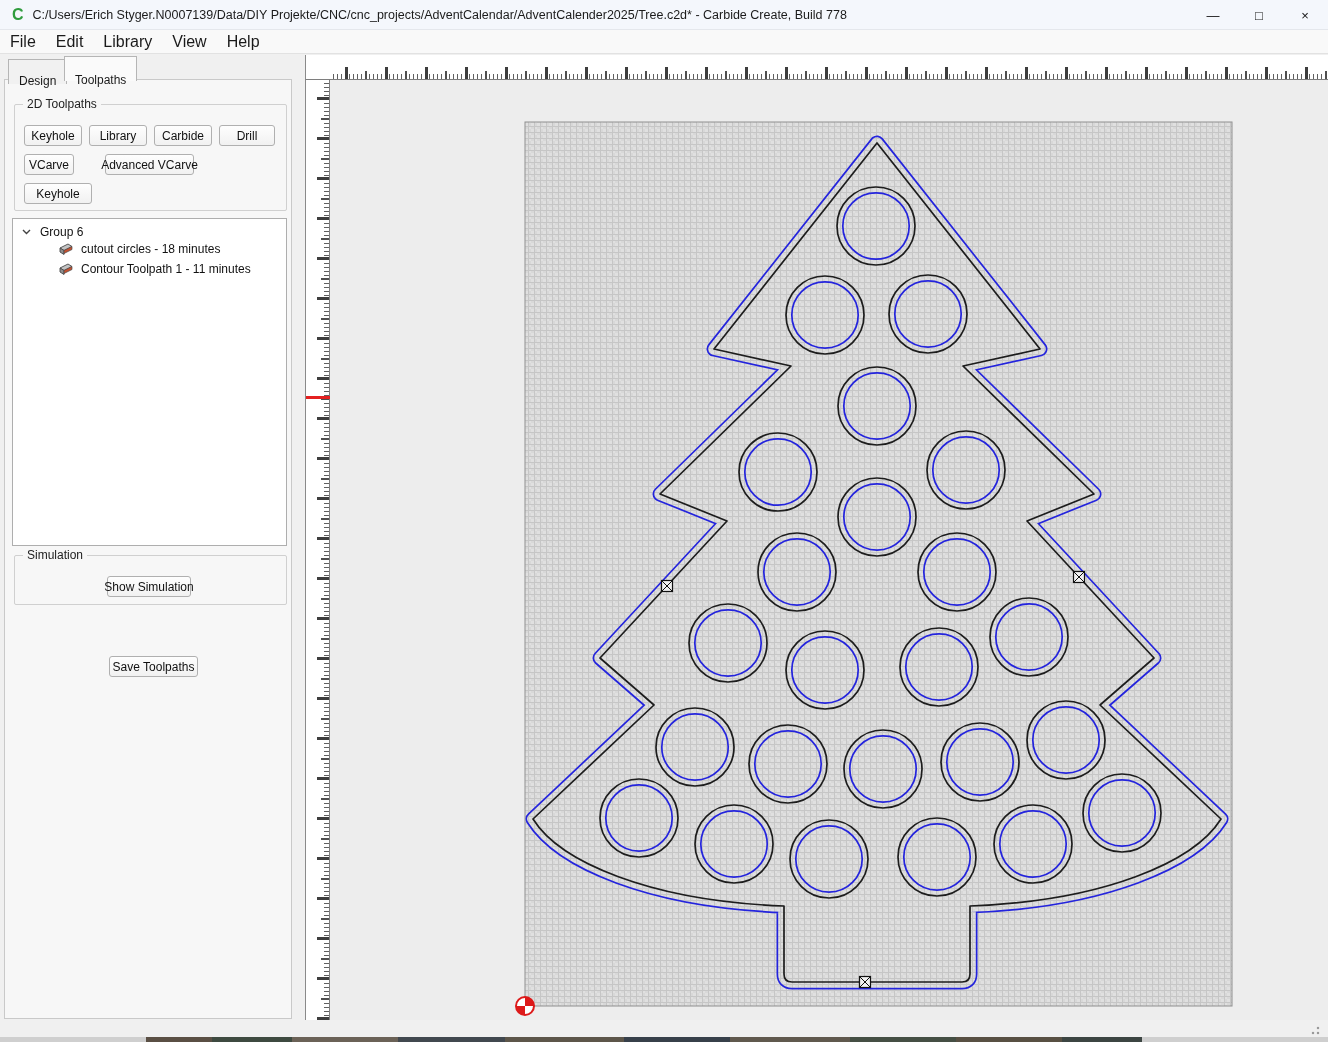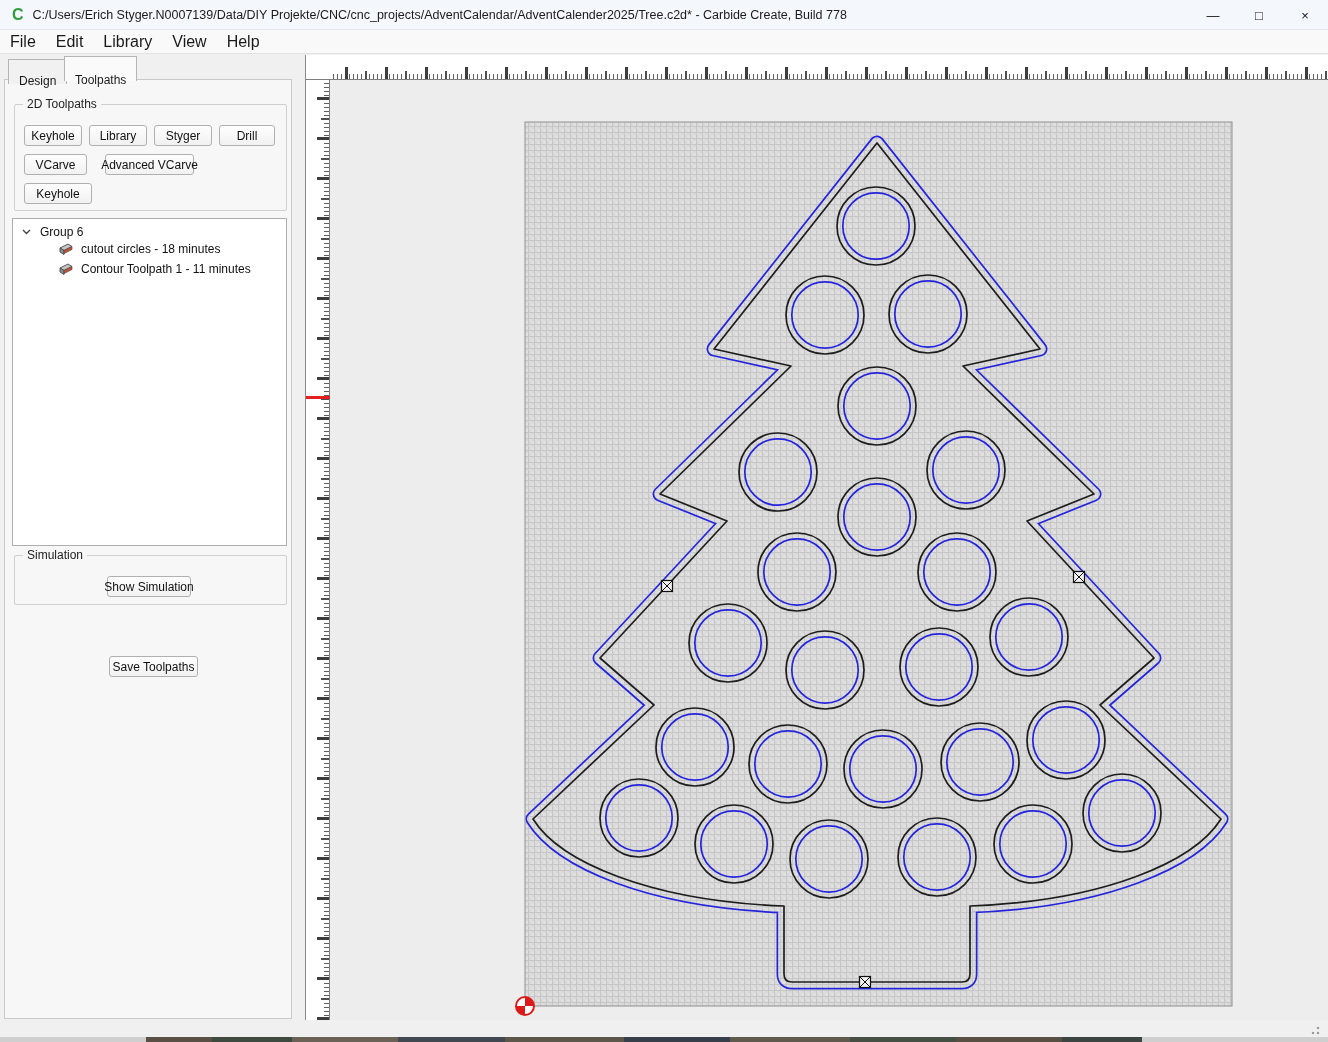--- a/index.html
+++ b/index.html
@@ -101,23 +101,23 @@
 <div class="tab" id="tab-design" style="left:8px;">Design</div>
 <div class="tab active" id="tab-toolpaths" style="left:64px;">Toolpaths</div>
 <div class="abs" id="tab-page"></div>
 
 <div class="groupbox" id="gb-2d" style="left:14px;top:104px;width:273px;height:107px;">
   <span class="groupbox-label">2D Toolpaths</span>
 </div>
 <div id="toolpath-buttons">
     <div class="btn" style="left: 24px; top: 125px; width: 58px;">Keyhole</div>
     <div class="btn" style="left: 89px; top: 125px; width: 58px;">Library</div>
-    <div class="btn" style="left: 154px; top: 125px; width: 58px;">Styger</div>
+    <div class="btn" style="left: 154px; top: 125px; width: 58px;">Carbide</div>
     <div class="btn" style="left: 219px; top: 125px; width: 56px;">Drill</div>
-    <div class="btn" style="left: 24px; top: 154px; width: 63px;">VCarve</div>
+    <div class="btn" style="left: 24px; top: 154px; width: 50px;">VCarve</div>
     <div class="btn" style="left: 105px; top: 154px; width: 89px;">Advanced VCarve</div>
     <div class="btn" style="left: 24px; top: 183px; width: 68px;">Keyhole</div>
   </div>
 
 <div class="abs" id="toolpath-list" style="position:absolute;">
   <div class="tree-row" style="top:3px;">
     <span class="tree-chevron">
       <svg width="9" height="6" viewBox="0 0 9 6">
           <polyline points="1,1 4.5,4.5 8,1" fill="none" stroke="#444" stroke-width="1.4"></polyline>
         </svg>

